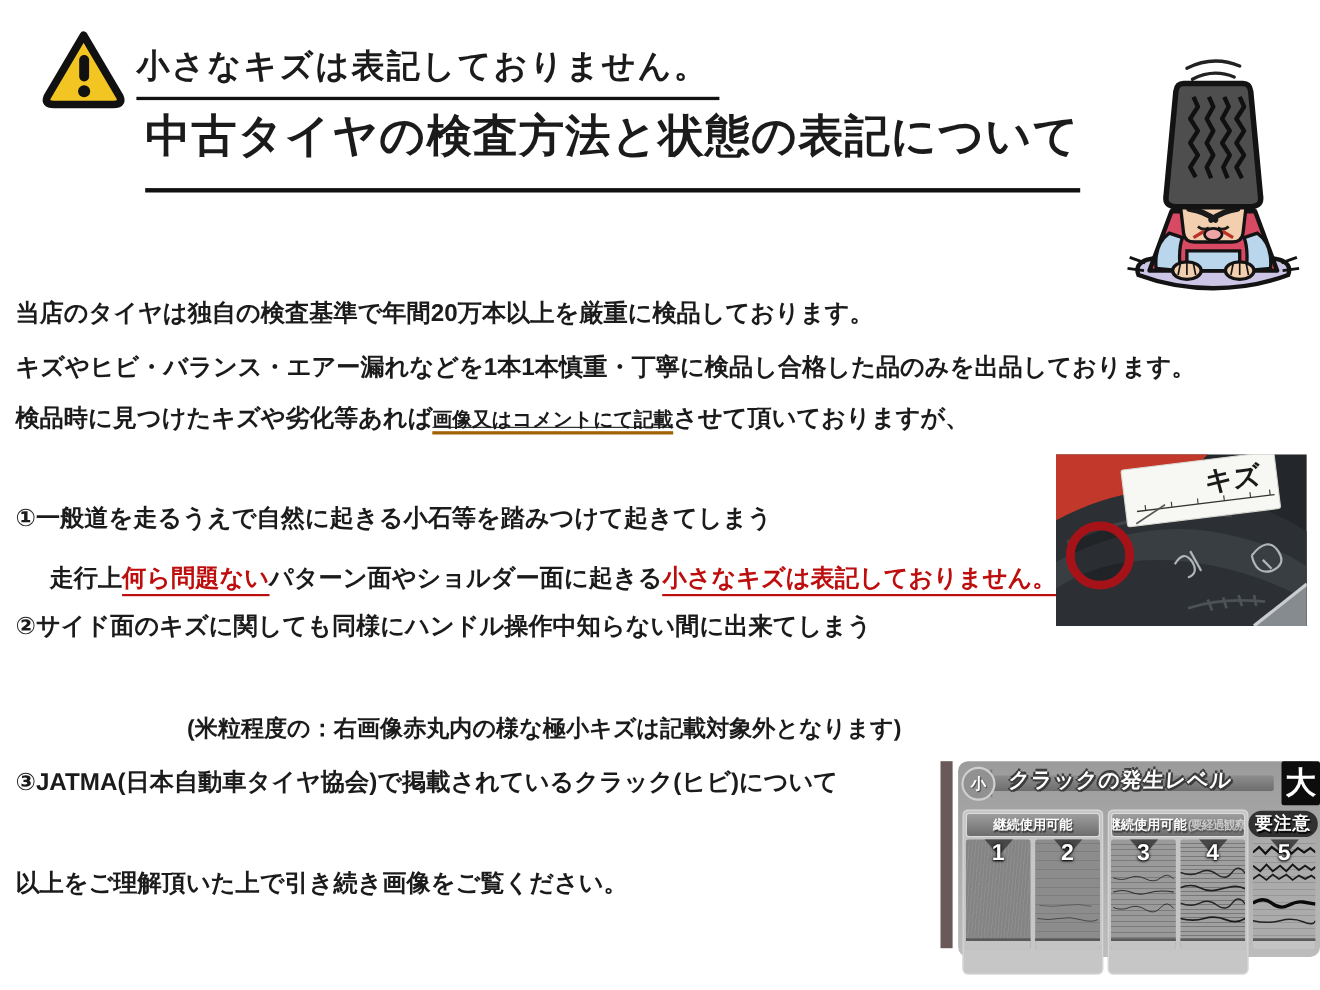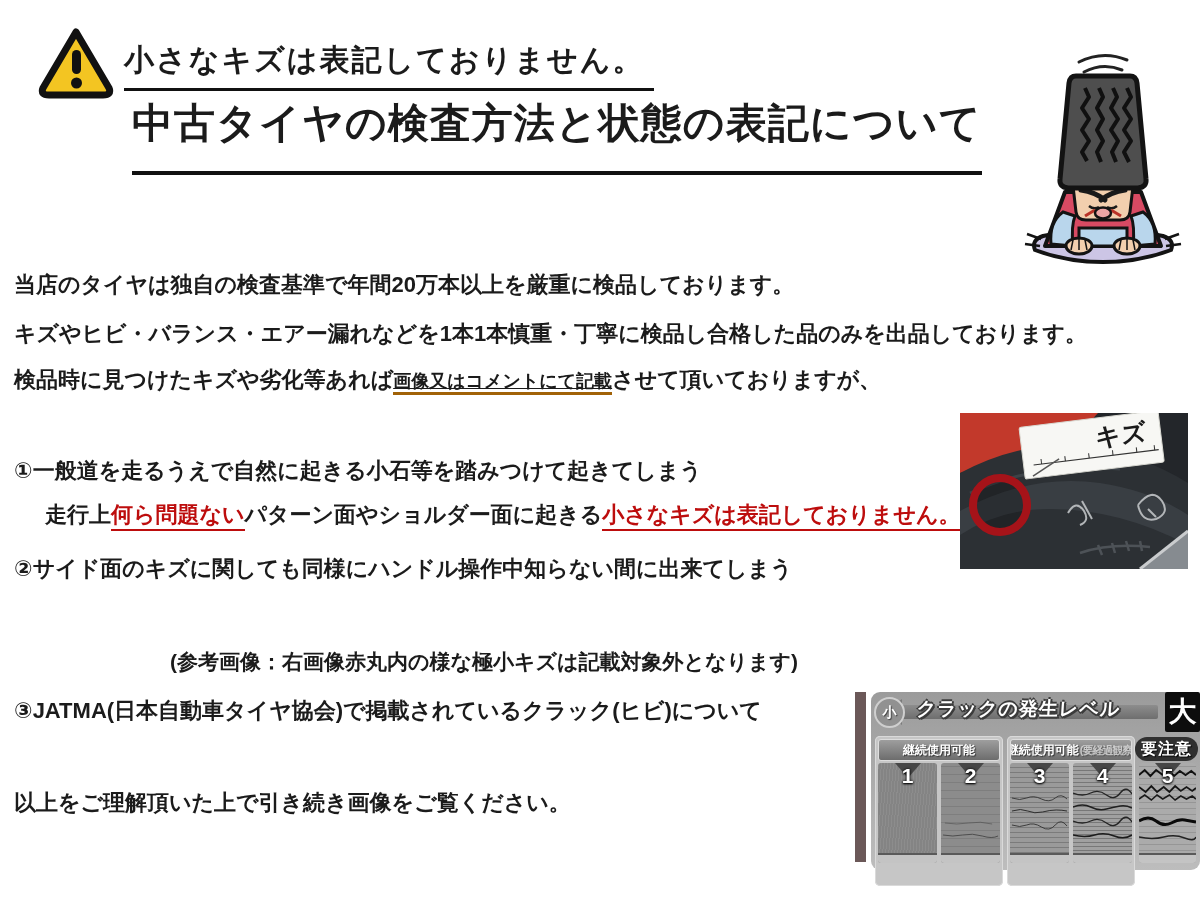--- a/index.html
+++ b/index.html
@@ -133,25 +133,25 @@
           <path d="M118,200 l2,10"></path>
       </g>
     </g>
   </svg>
 
   <div class="line" style="top:270px">当店のタイヤは独自の検査基準で年間20万本以上を厳重に検品しております。</div>
   <div class="line" style="top:319px">キズやヒビ・バランス・エアー漏れなどを1本1本慎重・丁寧に検品し合格した品のみを出品しております。</div>
   <div class="line" style="top:365px"><span>検品時に見つけたキズや劣化等あれば</span><span class="em-black">画像又はコメントにて記載</span><span>させて頂いておりますが、</span></div>
 
   <div class="line" style="top:456px">①一般道を走るうえで自然に起きる小石等を踏みつけて起きてしまう</div>
-  <div class="line indent1" style="top:500px"><span>走行上</span><span class="red-u">何ら問題ない</span><span>パターン面やショルダー面に起きる</span><span class="red-u">小さなキズは表記しておりません。</span></div>
+  <div class="line indent1" style="top:511px"><span>走行上</span><span class="red-u">何ら問題ない</span><span>パターン面やショルダー面に起きる</span><span class="red-u">小さなキズは表記しておりません。</span></div>
 
   <div class="line" style="top:554px">②サイド面のキズに関しても同様にハンドル操作中知らない間に出来てしまう</div>
 
-  <div class="line indent2" style="top:648px;font-size:21px">(参考画像：右画像赤丸内の様な極小キズは記載対象外となります)</div>
+  <div class="line indent2" style="top:648px;font-size:21px">(米粒程度の：右画像赤丸内の様な極小キズは記載対象外となります)</div>
 
   <div class="line" style="top:696px">③JATMA(日本自動車タイヤ協会)で掲載されているクラック(ヒビ)について</div>
   <div class="line" style="top:788px">以上をご理解頂いた上で引き続き画像をご覧ください。</div>
 
   <svg class="scratch-photo" viewBox="0 0 228 156">
     <rect width="228" height="156" fill="#23262a"></rect>
     <path d="M0,0 L138,0 L112,28 L60,46 L0,60 Z" fill="#c2392b"></path>
     <path d="M0,60 Q60,28 120,33 Q180,40 228,70 L228,156 L0,156 Z" fill="#2c3034"></path>
     <path d="M0,98 Q70,60 140,70 Q192,78 228,102 L228,132 Q160,96 90,96 Q40,96 0,122 Z" fill="#3e4348" opacity=".75"></path>
     <path d="M10,80 Q80,48 160,56" fill="none" stroke="#4a5056" stroke-width="3" opacity=".6"></path>

